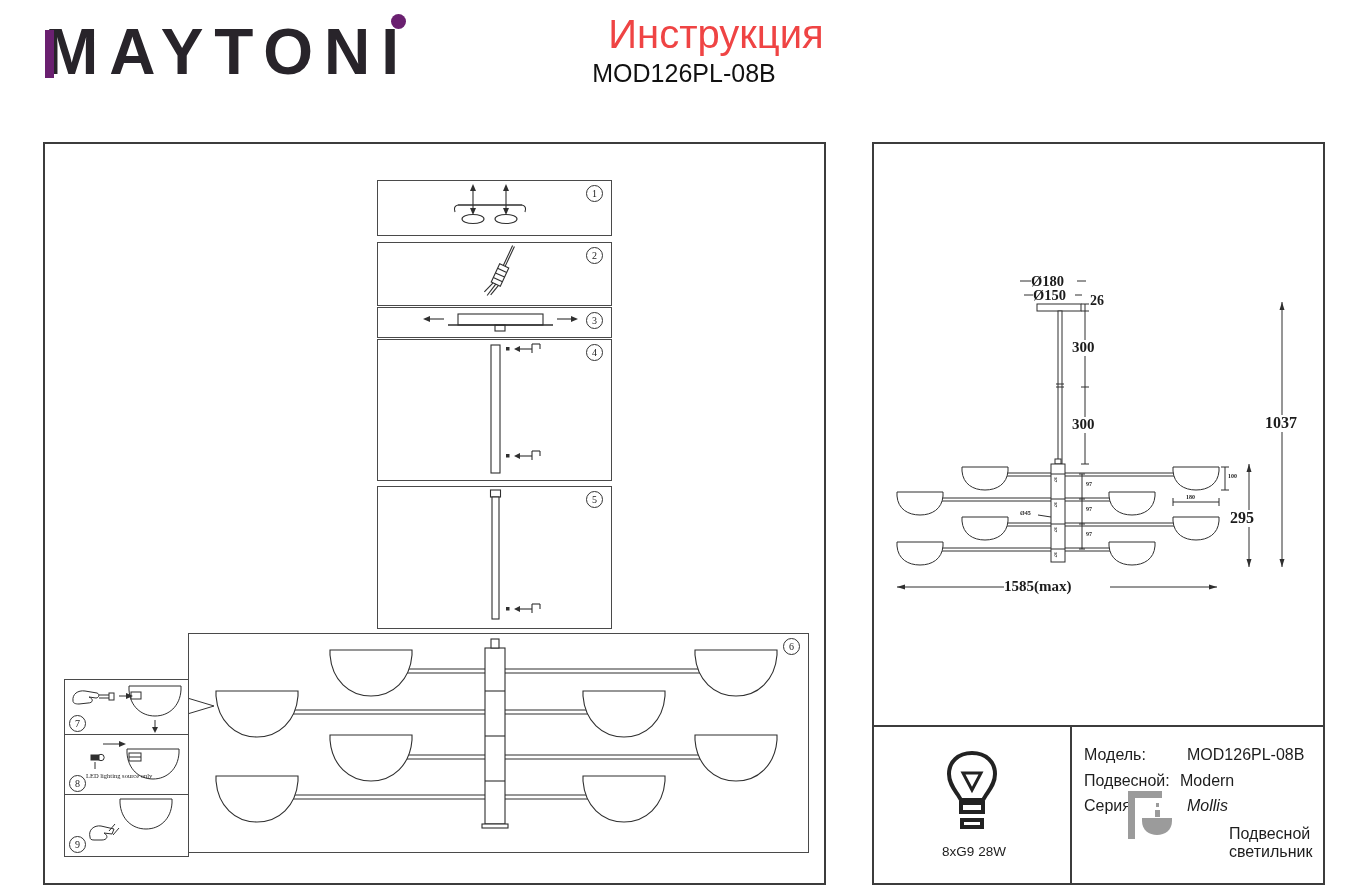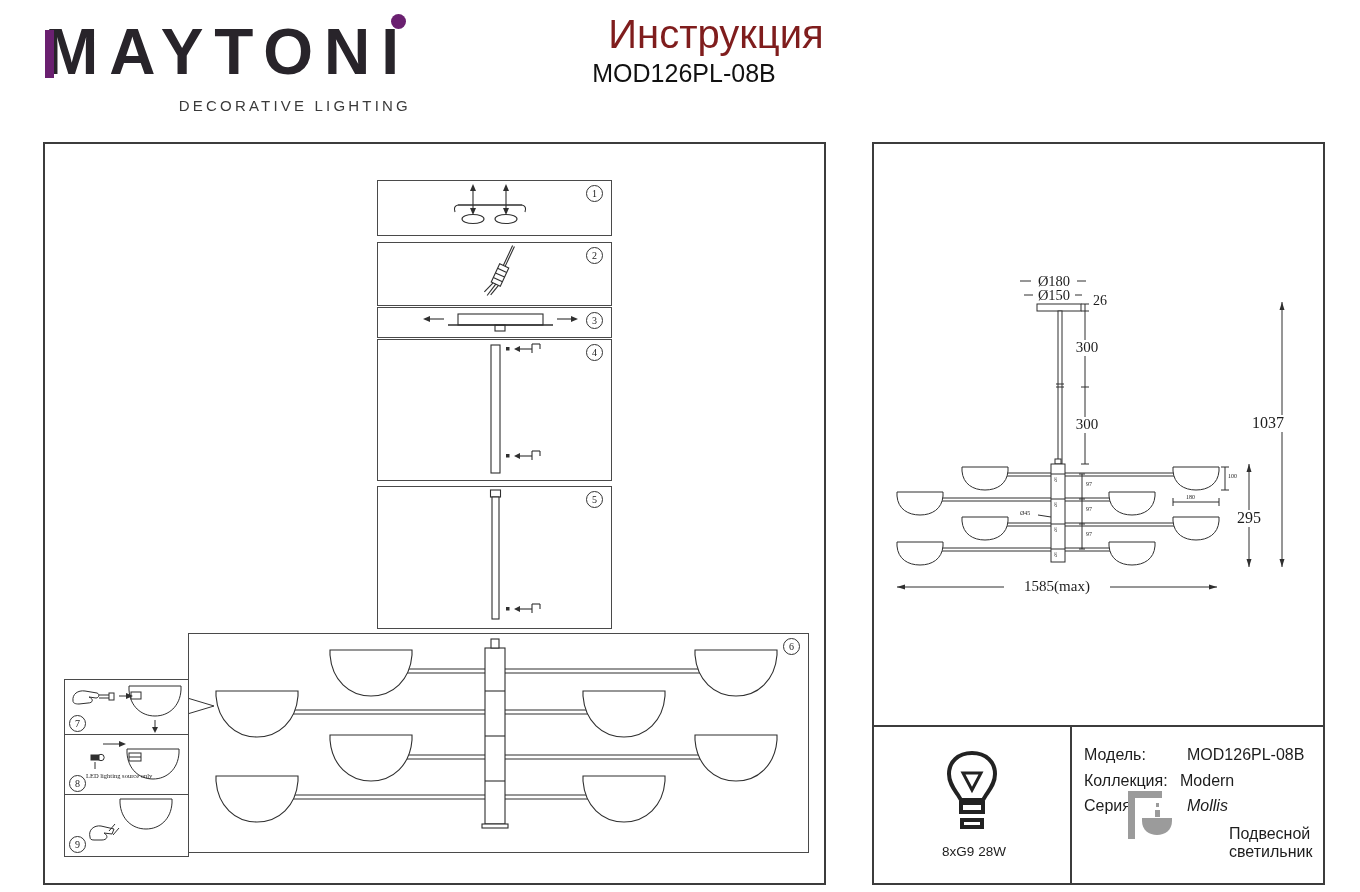--- a/index.html
+++ b/index.html
@@ -7,54 +7,53 @@
           font-family:"Liberation Sans",sans-serif;color:#222;}
   .abs{position:absolute;}
   
   .logo-wrap{left:45px;top:20px;height:64px;}
   .logo-text{font:700 64px "Liberation Sans",sans-serif;letter-spacing:11px;color:#28242a;line-height:64px;}
   .logo-bar{left:45px;top:30px;width:9px;height:48px;background:#6a2070;}
   .logo-dot{left:391px;top:14px;width:15px;height:15px;border-radius:50%;background:#6a2070;}
   .tagline{left:45px;top:97px;width:366px;text-align:right;font:400 15px "Liberation Sans",sans-serif;
            letter-spacing:3.2px;color:#3a3a3a;}
   .title-block{left:546px;top:12px;width:320px;text-align:center;}
-  .title-main{font:400 40px "Liberation Sans",sans-serif;color:#7f1d1d;margin-left:20px;}
+  .title-main{font:400 40px "Liberation Sans",sans-serif;color:#ef4444;margin-left:20px;}
   .title-model{display:block;font:400 25px "Liberation Sans",sans-serif;color:#111;margin-top:2px;transform:translateX(-22px);}
   
   .panel{border:2px solid #3c3c3c;background:#fff;}
   #left-panel{left:43px;top:142px;width:779px;height:739px;}
   #right-panel{left:872px;top:142px;width:449px;height:739px;}
   .stepbox{position:absolute;border:1.4px solid #4a4a4a;background:#fff;}
   .circ{position:absolute;width:15px;height:15px;border:1px solid #333;border-radius:50%;
         font:10px "Liberation Serif",serif;display:flex;align-items:center;justify-content:center;
         color:#222;background:#fff;line-height:1;}
   svg{position:absolute;left:0;top:0;overflow:visible;}
   .lbl{position:absolute;font-family:"Liberation Serif",serif;color:#1c1c1c;background:#fff;
-       text-align:center;line-height:1.05;white-space:nowrap;}
+       text-align:left;line-height:1.05;white-space:nowrap;font-weight:bold;}
   .tiny{font-size:6px;background:transparent;}
   .tiny5{font-size:5px;background:transparent;transform:rotate(90deg);transform-origin:center;}
   .led-note{position:absolute;left:21px;top:37px;font:6.5px "Liberation Serif",serif;color:#222;white-space:nowrap;}
   
   .hdiv{position:absolute;left:0;top:581px;width:449px;border-top:2px solid #3c3c3c;}
   .vdiv{position:absolute;left:196px;top:581px;height:158px;border-left:2px solid #3c3c3c;}
   .spec-label{position:absolute;font:400 16px "Liberation Sans",sans-serif;color:#1d1d1d;}
   .lamp-text{position:absolute;left:40px;top:700px;width:120px;text-align:center;
              font:400 13.5px "Liberation Sans",sans-serif;color:#1d1d1d;}
 </style>
 </head>
 <body>
 
 <div id="canvas">
 
   <div class="abs logo-wrap">
     <span class="logo-text">MAYTONI</span>
   </div>
   <div class="abs logo-bar"></div>
   <div class="abs logo-dot"></div>
-  <div class="abs tagline">DECORATIVE LIGHTING</div>
 
   <div class="abs title-block">
     <span class="title-main">Инструкция</span>
     <span class="title-model">MOD126PL-08B</span>
   </div>
 
   <div id="left-panel" class="abs panel">
 
     <div class="stepbox" style="left:332px;top:36px;width:233px;height:54px;">
       <svg width="233" height="54">
@@ -333,21 +332,21 @@
         <polygon points="23,443 31,440.5 31,445.5"></polygon>
           <polygon points="343,443 335,440.5 335,445.5"></polygon>
       </g>
     </svg>
 
     <span class="lbl" style="left:157px;top:130px;width:46px;font-size:14.5px;">Ø180</span>
     <span class="lbl" style="left:159px;top:144px;width:42px;font-size:14.5px;">Ø150</span>
     <span class="lbl" style="left:216px;top:150px;width:20px;font-size:14px;">26</span>
     <span class="lbl" style="left:198px;top:196px;width:30px;font-size:15px;">300</span>
     <span class="lbl" style="left:198px;top:273px;width:30px;font-size:15px;">300</span>
-    <span class="lbl" style="left:374px;top:271px;width:40px;font-size:16px;">1037</span>
+    <span class="lbl" style="left:391px;top:271px;width:40px;font-size:16px;">1037</span>
     <span class="lbl" style="left:356px;top:366px;width:38px;font-size:16px;">295</span>
     <span class="lbl" style="left:130px;top:435px;width:106px;font-size:15px;">1585(max)</span>
     <span class="lbl tiny" style="left:146px;top:366px;">Ø45</span>
     <span class="lbl tiny" style="left:354px;top:329px;">100</span>
     <span class="lbl tiny" style="left:312px;top:350px;">180</span>
     <span class="lbl tiny" style="left:212px;top:337px;">97</span>
     <span class="lbl tiny" style="left:212px;top:362px;">97</span>
     <span class="lbl tiny" style="left:212px;top:387px;">97</span>
     <span class="lbl tiny5" style="left:179px;top:333px;">97</span>
     <span class="lbl tiny5" style="left:179px;top:358px;">97</span>
@@ -362,21 +361,21 @@
         <path d="M28,3 c-14,0 -23,9 -23,21 c0,9 5,15 9,21 l3,5 h22 l3,-5 c4,-6 9,-12 9,-21 c0,-12 -9,-21 -23,-21 z"></path>
         <path d="M19,23 h18 l-9,17 z" stroke-width="3"></path>
         <rect x="17" y="53" width="22" height="9"></rect>
         <rect x="18" y="70" width="20" height="7"></rect>
       </g>
     </svg>
     <span class="lamp-text">8xG9 28W</span>
 
     <span class="spec-label" style="left:210px;top:602px;">Модель:</span>
     <span class="spec-label" style="left:313px;top:602px;">MOD126PL-08B</span>
-    <span class="spec-label" style="left:210px;top:628px;">Коллекция:</span>
+    <span class="spec-label" style="left:210px;top:628px;">Подвесной:</span>
     <span class="spec-label" style="left:306px;top:628px;">Modern</span>
     <span class="spec-label" style="left:210px;top:653px;">Серия:</span>
     <span class="spec-label" style="left:313px;top:653px;font-style:italic;">Mollis</span>
     <span class="spec-label" style="left:313px;top:681px;margin-left:42px;">Подвесной светильник</span>
 
     <svg class="abs" style="left:252px;top:645px;" width="52" height="56">
       <g fill="#9b9b9b">
         <rect x="2" y="2" width="34" height="7"></rect>
         <rect x="2" y="2" width="7" height="48"></rect>
         <rect x="30" y="14" width="3" height="4"></rect>

